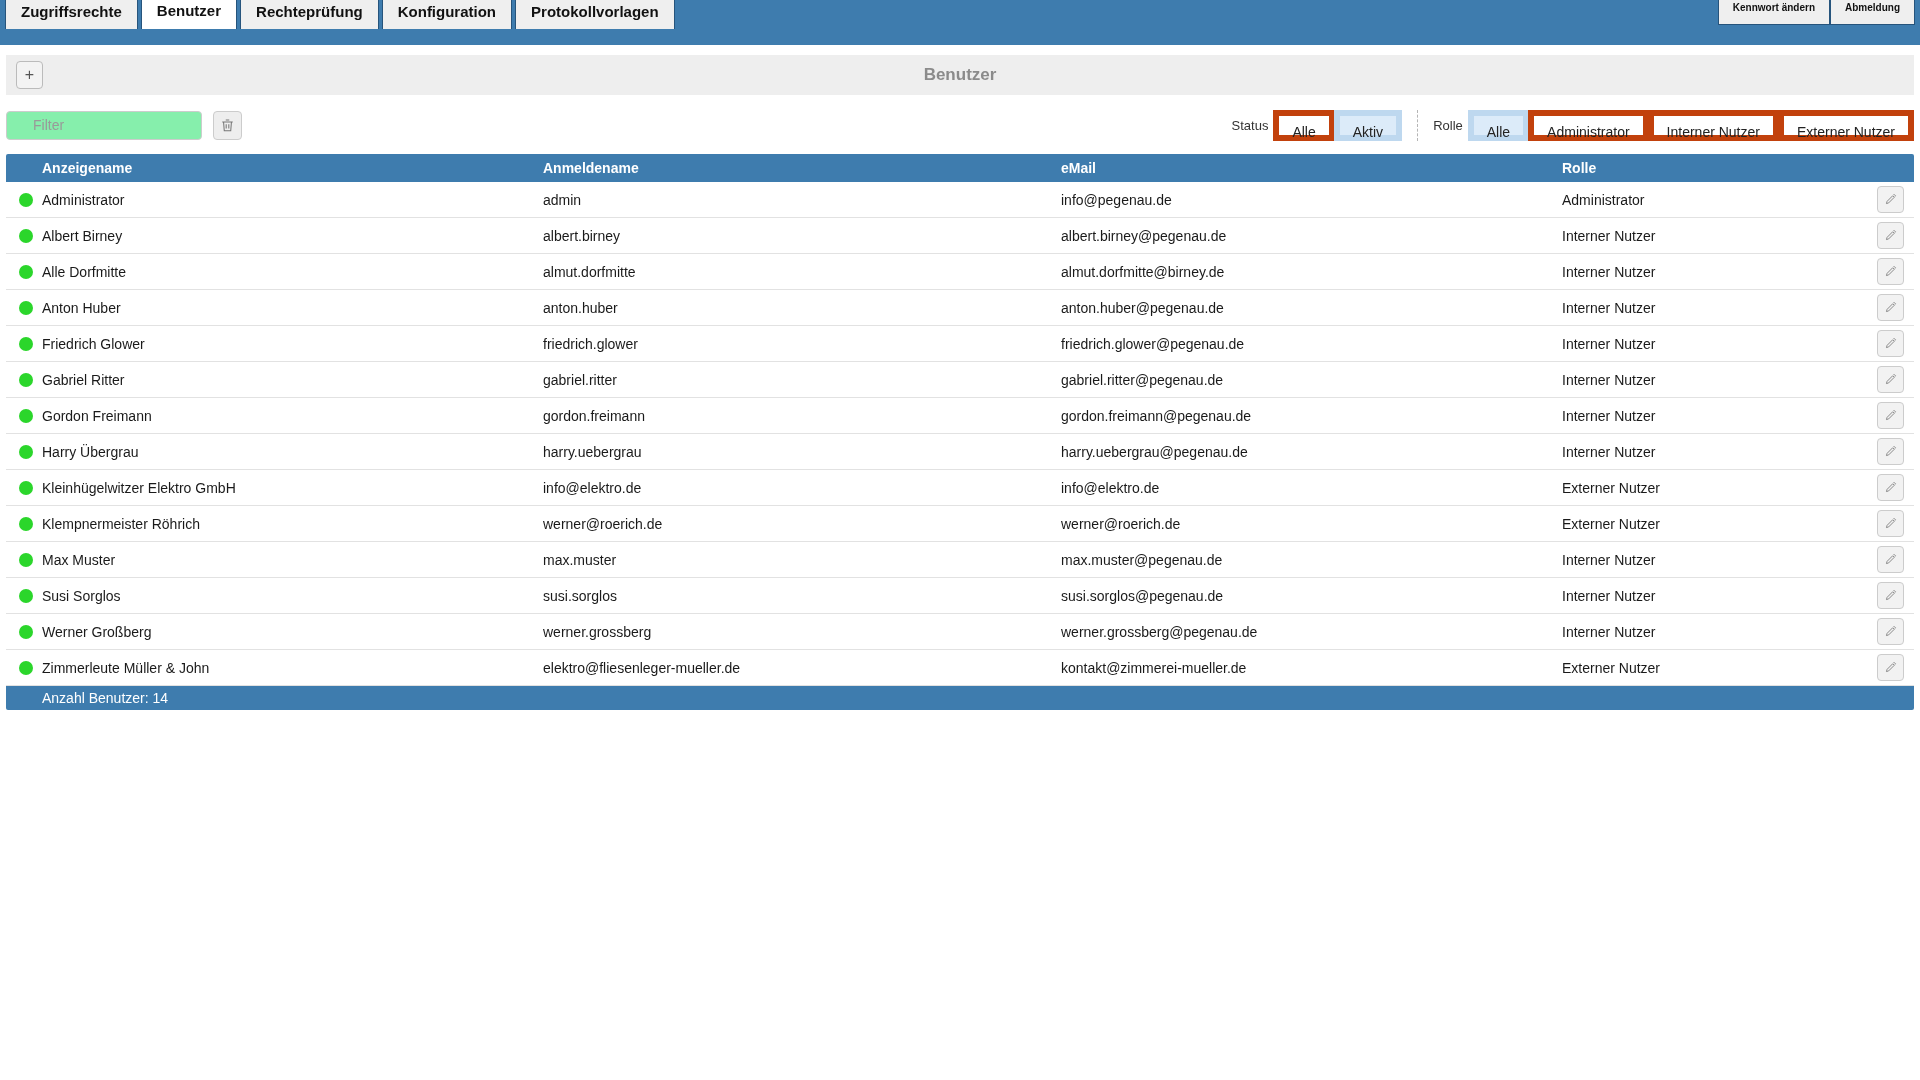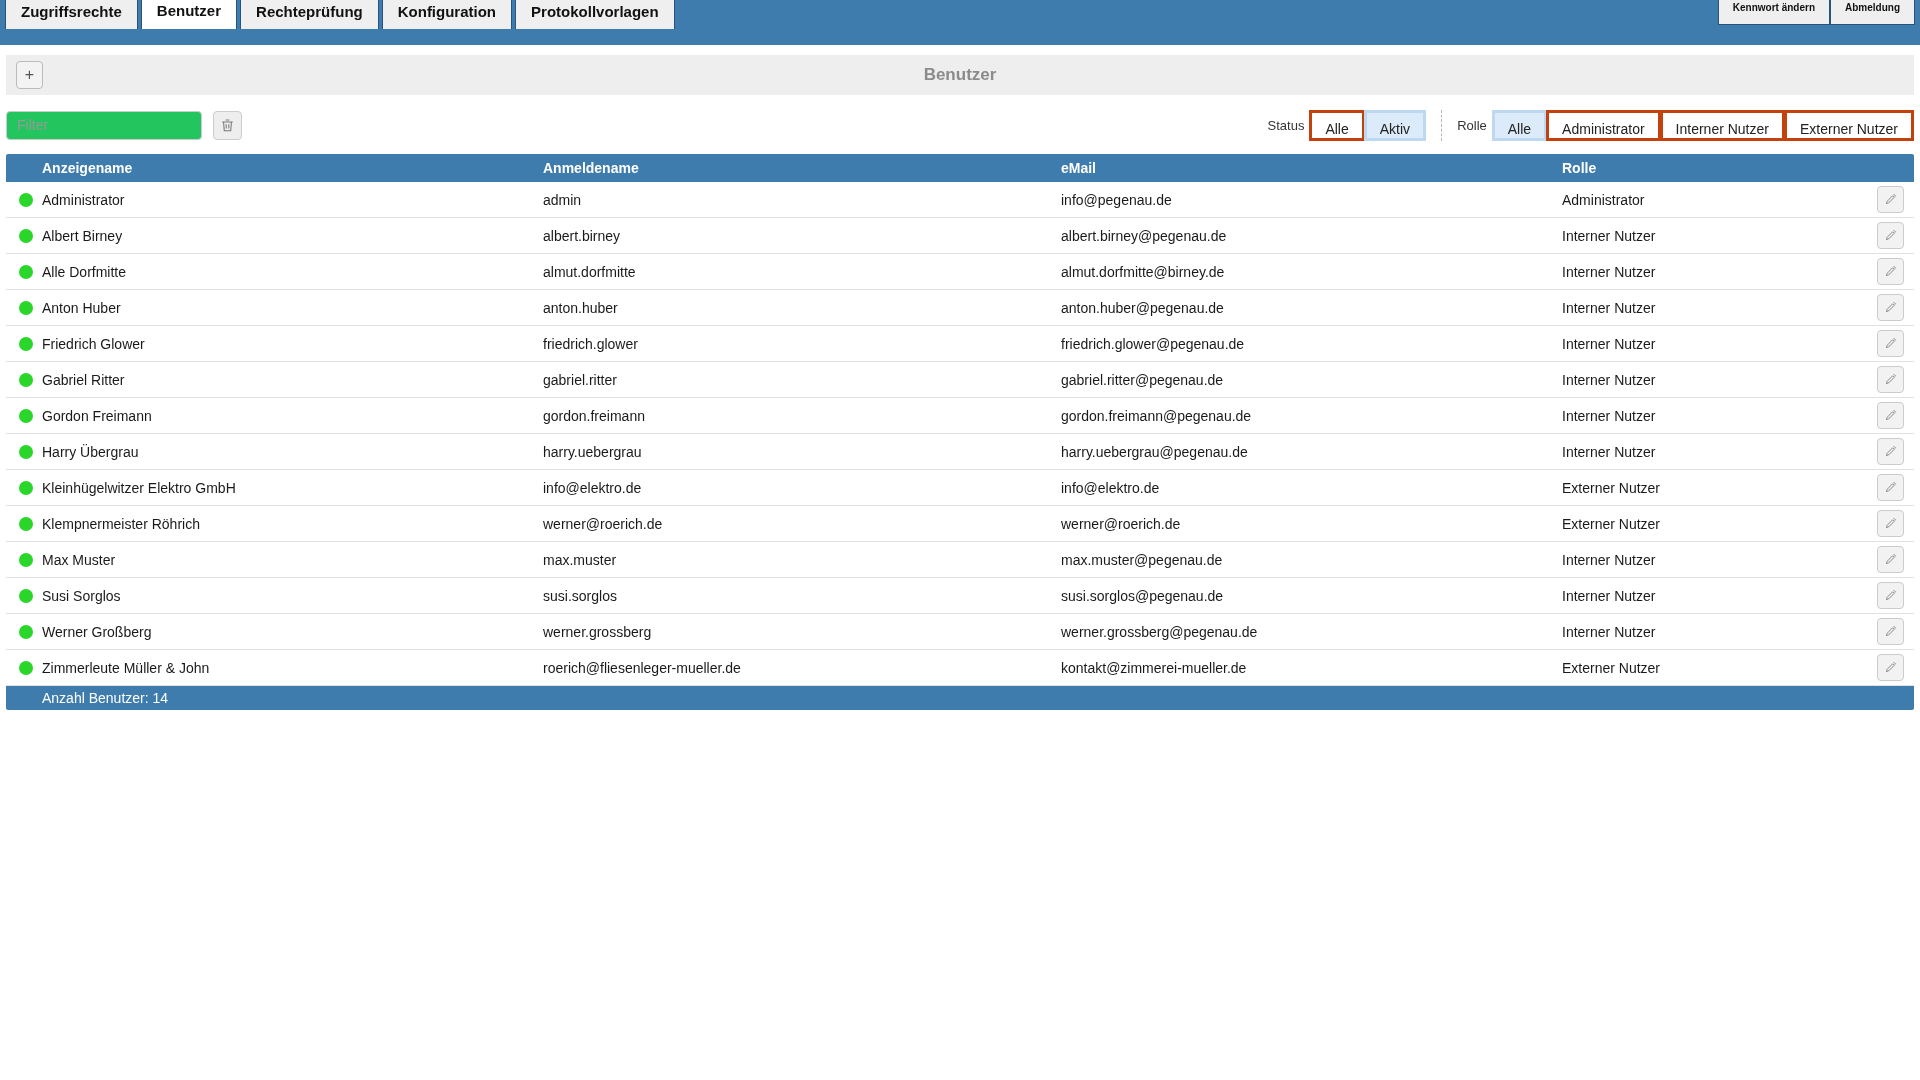--- a/index.html
+++ b/index.html
@@ -39,35 +39,35 @@
   }
   .page-title { width: 100%; text-align: center; font-size: 17px; font-weight: 700; color: #8b8b8b; }
 
   
   .filterbar {
     margin: 14px 6px 13px; height: 32px;
     display: flex; justify-content: space-between; align-items: center;
   }
   .filter-left { display: flex; align-items: center; }
   .filter-input {
-    width: 196px; height: 29px; background: #22c55e; border: 1px solid #cccccc;
-    border-radius: 4px; padding: 0 10px; font-size: 14px; color: #333;
+    width: 196px; height: 29px; background: #86efac; border: 1px solid #cccccc;
+    border-radius: 4px; padding: 0 26px; font-size: 14px; color: #333;
     font-family: "Liberation Sans", sans-serif; outline: none;
   }
   .filter-input::placeholder { color: #999; }
   .icon-btn {
     width: 29px; height: 29px; margin-left: 11px; background: #eeeeee;
     border: 1px solid #cccccc; border-radius: 4px; cursor: pointer;
     display: inline-flex; align-items: center; justify-content: center;
   }
   .filter-right { display: flex; align-items: center; }
   .flabel { font-size: 13px; color: #333; margin-right: 6px; white-space: nowrap; }
   .btn-group { display: flex; }
   .fbtn {
-    height: 31px; padding: 8px 13px; background: #ffffff; border: 3px solid #c2410c;
+    height: 31px; padding: 8px 13px; background: #ffffff; border: 6px solid #c2410c;
     font-size: 14px; color: #222; margin-left: -1px; cursor: pointer; white-space: nowrap;
     font-family: "Liberation Sans", sans-serif;
   }
   .fbtn.selected { background: var(--selected, #dcebf9); border-color: #bed8ef; }
   .vdivider { border-left: 1px dashed #b5b5b5; height: 31px; margin: 0 15px; }
 
   
   .table { margin: 9px 6px; }
   .tgrid {
     display: grid;
@@ -398,21 +398,21 @@
               </svg>
             </span>
           </button>
         </div>
       </div>
       <div class="trow tgrid">
         <div class="dotcell">
           <span class="dot" style="display: block;"></span>
         </div>
         <div class="cell">Zimmerleute Müller &amp; John</div>
-        <div class="cell">roerich@fliesenleger-mueller.de</div>
+        <div class="cell">elektro@fliesenleger-mueller.de</div>
         <div class="cell">kontakt@zimmerei-mueller.de</div>
         <div class="cell">Externer Nutzer</div>
         <div class="editcell">
           <button class="edit-btn">
             <span style="display: inline-flex;">
               <svg width="13" height="13" viewBox="0 0 16 16">
                 <path d="M3 13l.8-2.7 6.9-6.9 1.9 1.9-6.9 6.9L3 13z" fill="none" stroke="#888" stroke-width="1.2"></path>
                 <path d="M11.6 2.5l.8-.8 1.9 1.9-.8.8" fill="none" stroke="#888" stroke-width="1.2"></path>
               </svg>
             </span>

